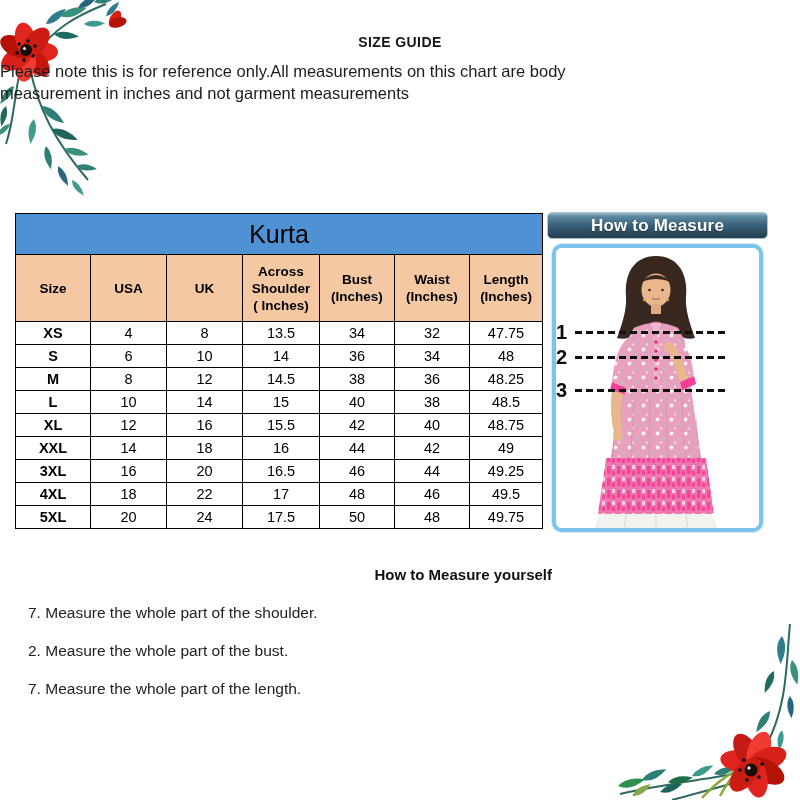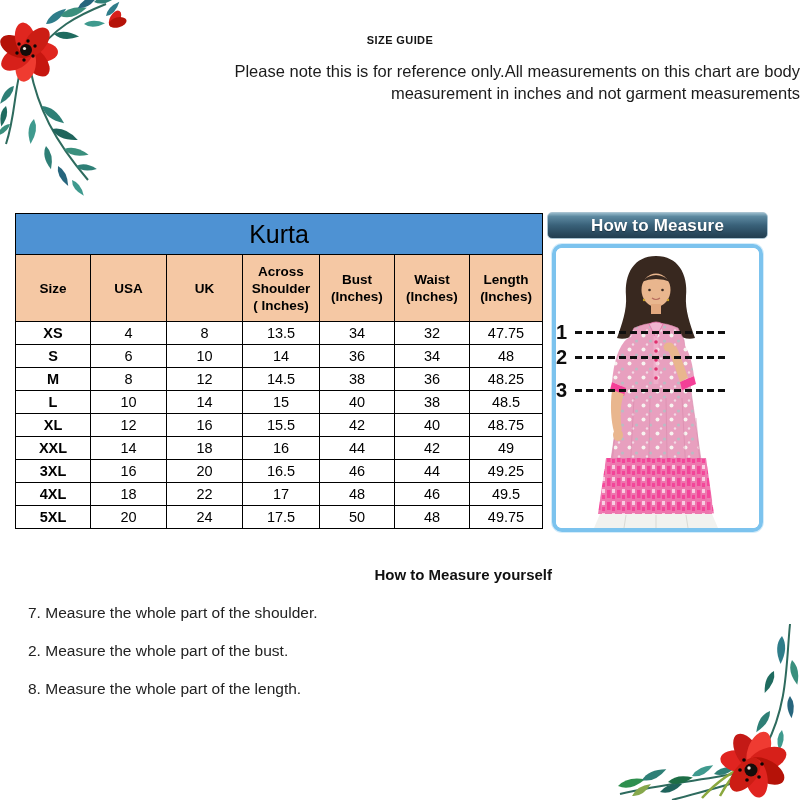--- a/index.html
+++ b/index.html
@@ -9,26 +9,26 @@
     height: 800px;
     background: #ffffff;
     overflow: hidden;
     font-family: "Liberation Sans", "DejaVu Sans", sans-serif;
     color: #111;
   }
 
   
   .page-title {
     position: absolute; top: 34px; left: 0; right: 0;
-    text-align: center; font-size: 11px; font-weight: 700;
+    text-align: center; font-size: 14px; font-weight: 700;
     letter-spacing: .4px; color: #151515;
   }
   .page-note {
     position: absolute; top: 60px; left: 0; right: 0;
-    text-align: right; font-size: 16.5px; line-height: 22px; color: #1c1c1c;
+    text-align: left; font-size: 16.5px; line-height: 22px; color: #1c1c1c;
   }
 
   
   table.size-table {
     position: absolute; left: 15px; top: 213px;
     width: 527px; height: 276px;
     border-collapse: collapse; table-layout: fixed;
     text-align: center; color: #000;
   }
   .size-table th, .size-table td { border: 1.5px solid #000; padding: 0 2px; }
@@ -397,16 +397,16 @@
   </div>
   <div class="measure-marker" id="marker-3">
     <span class="num">3</span>
     <div class="dash"></div>
   </div>
 
   <div class="instructions-title">How to Measure yourself</div>
   <div class="instructions-list">
     <div class="item">7. Measure the whole part of the shoulder.</div>
     <div class="item">2. Measure the whole part of the bust.</div>
-    <div class="item">8. Measure the whole part of the length.</div>
+    <div class="item">7. Measure the whole part of the length.</div>
   </div>
 
 </div>
 
 </body></html>

